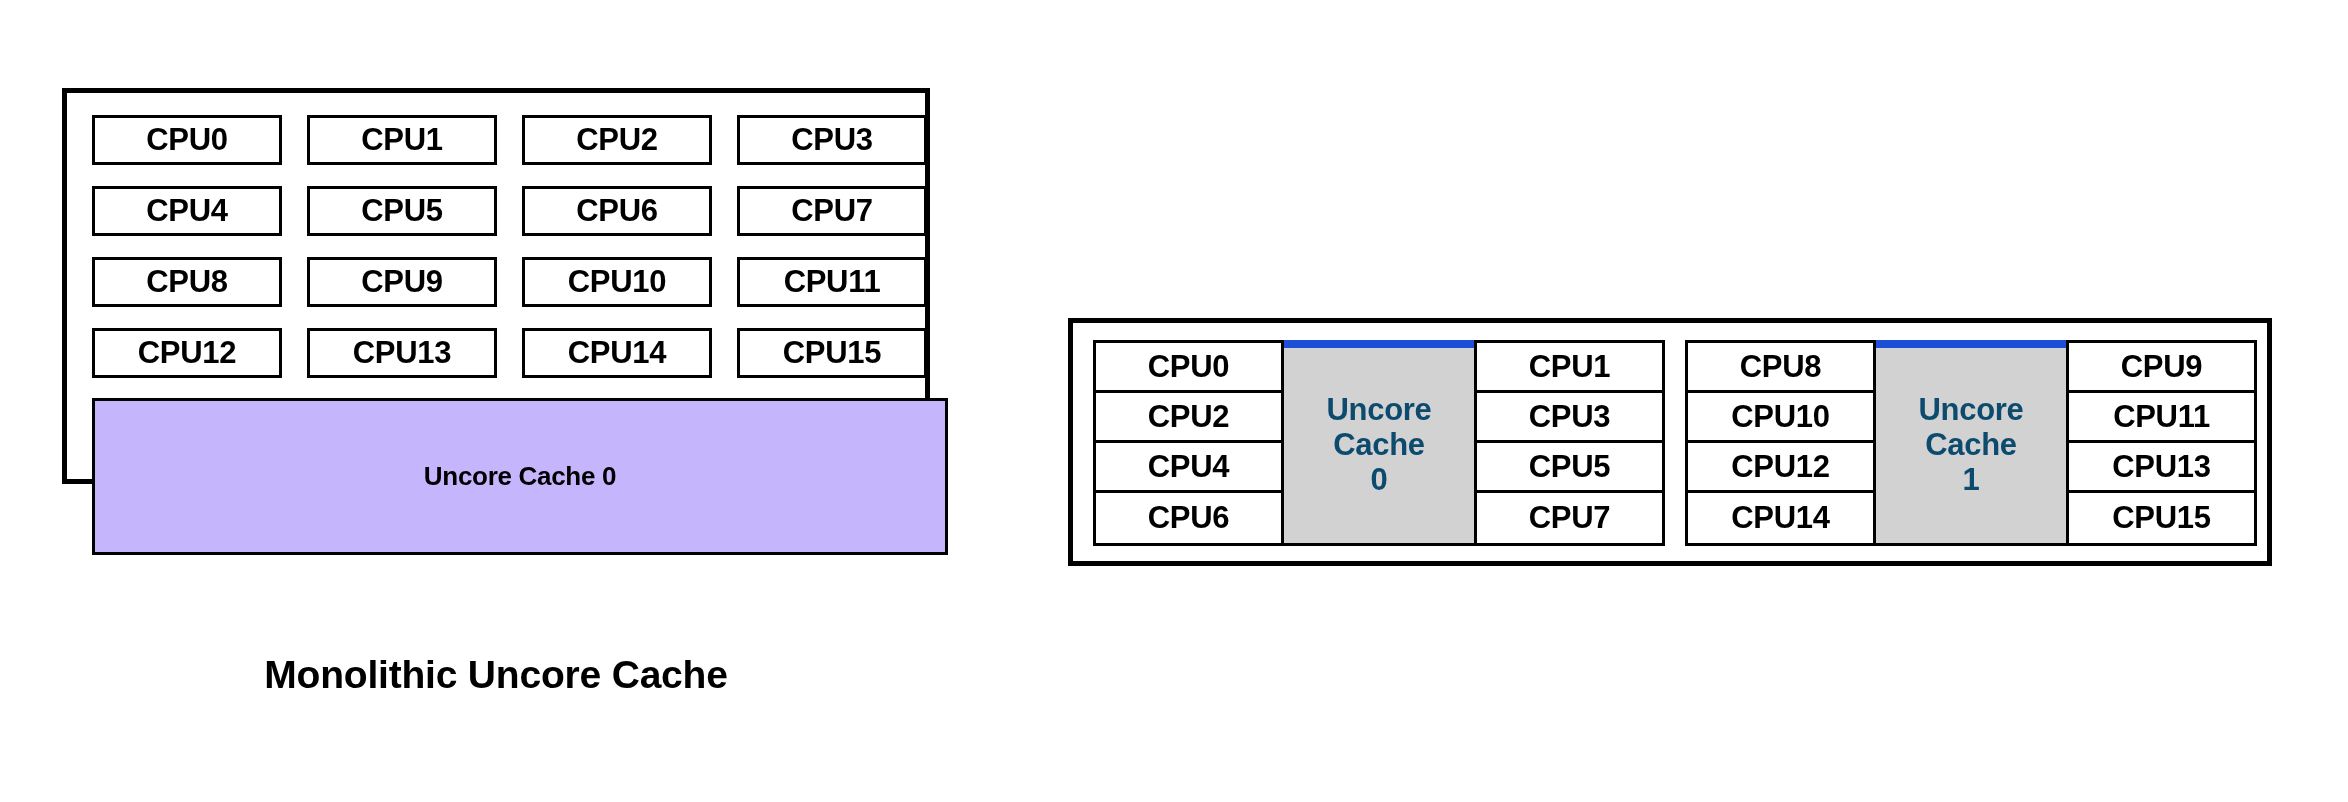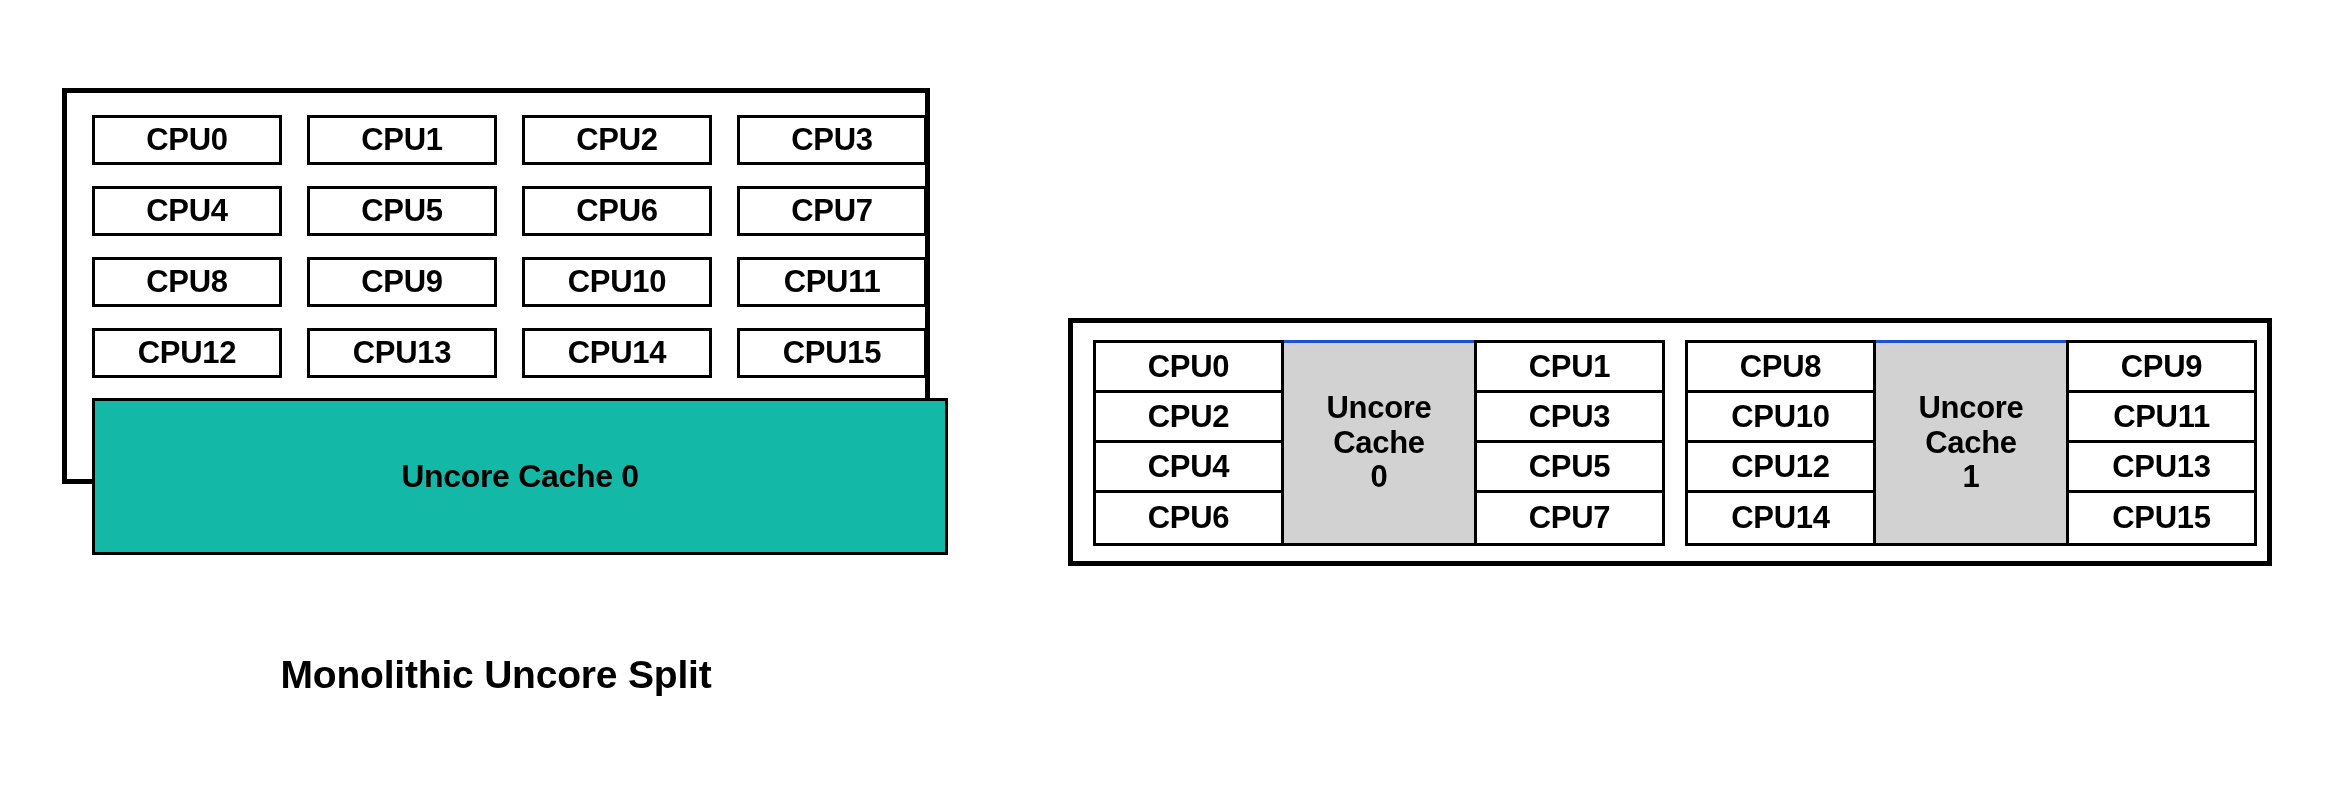--- a/index.html
+++ b/index.html
@@ -66,26 +66,26 @@
     color: #000000;
   }
   .mono-cache {
     position: absolute;
     box-sizing: border-box;
     left: 25px;
     top: 305px;
     width: 856px;
     height: 157px;
     border: 3px solid #000000;
-    background: #14b8a6;
-    display: flex;
-    align-items: center;
-    justify-content: center;
-    font-weight: bold;
-    font-size: 32px;
+    background: #c4b5fd;
+    display: flex;
+    align-items: center;
+    justify-content: center;
+    font-weight: bold;
+    font-size: 26px;
     letter-spacing: -0.3px;
     color: #000000;
   }
 
   
   .split-inner {
     position: absolute;
     top: 17px;
     display: flex;
     flex-direction: row;
@@ -109,32 +109,32 @@
     font-size: 31px;
     letter-spacing: -0.3px;
     color: #000000;
     background: #ffffff;
   }
   .cpu-cell:last-child { border-bottom: none; }
 
   .split-cache {
     box-sizing: border-box;
     width: 190px;
-    border-top: 3px solid #1d4ed8;
+    border-top: 8px solid #1d4ed8;
     border-bottom: 3px solid #000000;
     background: #d2d2d2;
     display: flex;
     flex-direction: column;
     align-items: center;
     justify-content: center;
     font-weight: bold;
     font-size: 31px;
     line-height: 1.12;
     letter-spacing: -0.3px;
-    color: #000000;
+    color: #0c4a6e;
     text-align: center;
   }
   .split-cache span { display: block; }
 </style>
 </head>
 <body>
 
 <div class="canvas">
 
   <div class="figure" style="left:0;top:0;width:1000px;height:802px;">
@@ -156,21 +156,21 @@
         <div class="cpu-box">CPU11</div>
         <div class="cpu-box">CPU12</div>
         <div class="cpu-box">CPU13</div>
         <div class="cpu-box">CPU14</div>
         <div class="cpu-box">CPU15</div>
       </div>
 
       <div class="mono-cache">Uncore Cache 0</div>
     </div>
 
-    <div class="caption" style="left:62px;top:655px;width:868px;">Monolithic Uncore Split</div>
+    <div class="caption" style="left:62px;top:655px;width:868px;">Monolithic Uncore Cache</div>
   </div>
 
   <div class="figure" style="left:0;top:0;width:2348px;height:802px;">
 
     <div class="outer-frame" style="left:1068px;top:318px;width:1204px;height:248px;">
 
       <div class="split-inner" style="left:20px;width:572px;">
         <div class="cpu-column" style="width:191px;">
           <div class="cpu-cell">CPU0</div>
           <div class="cpu-cell">CPU2</div>

